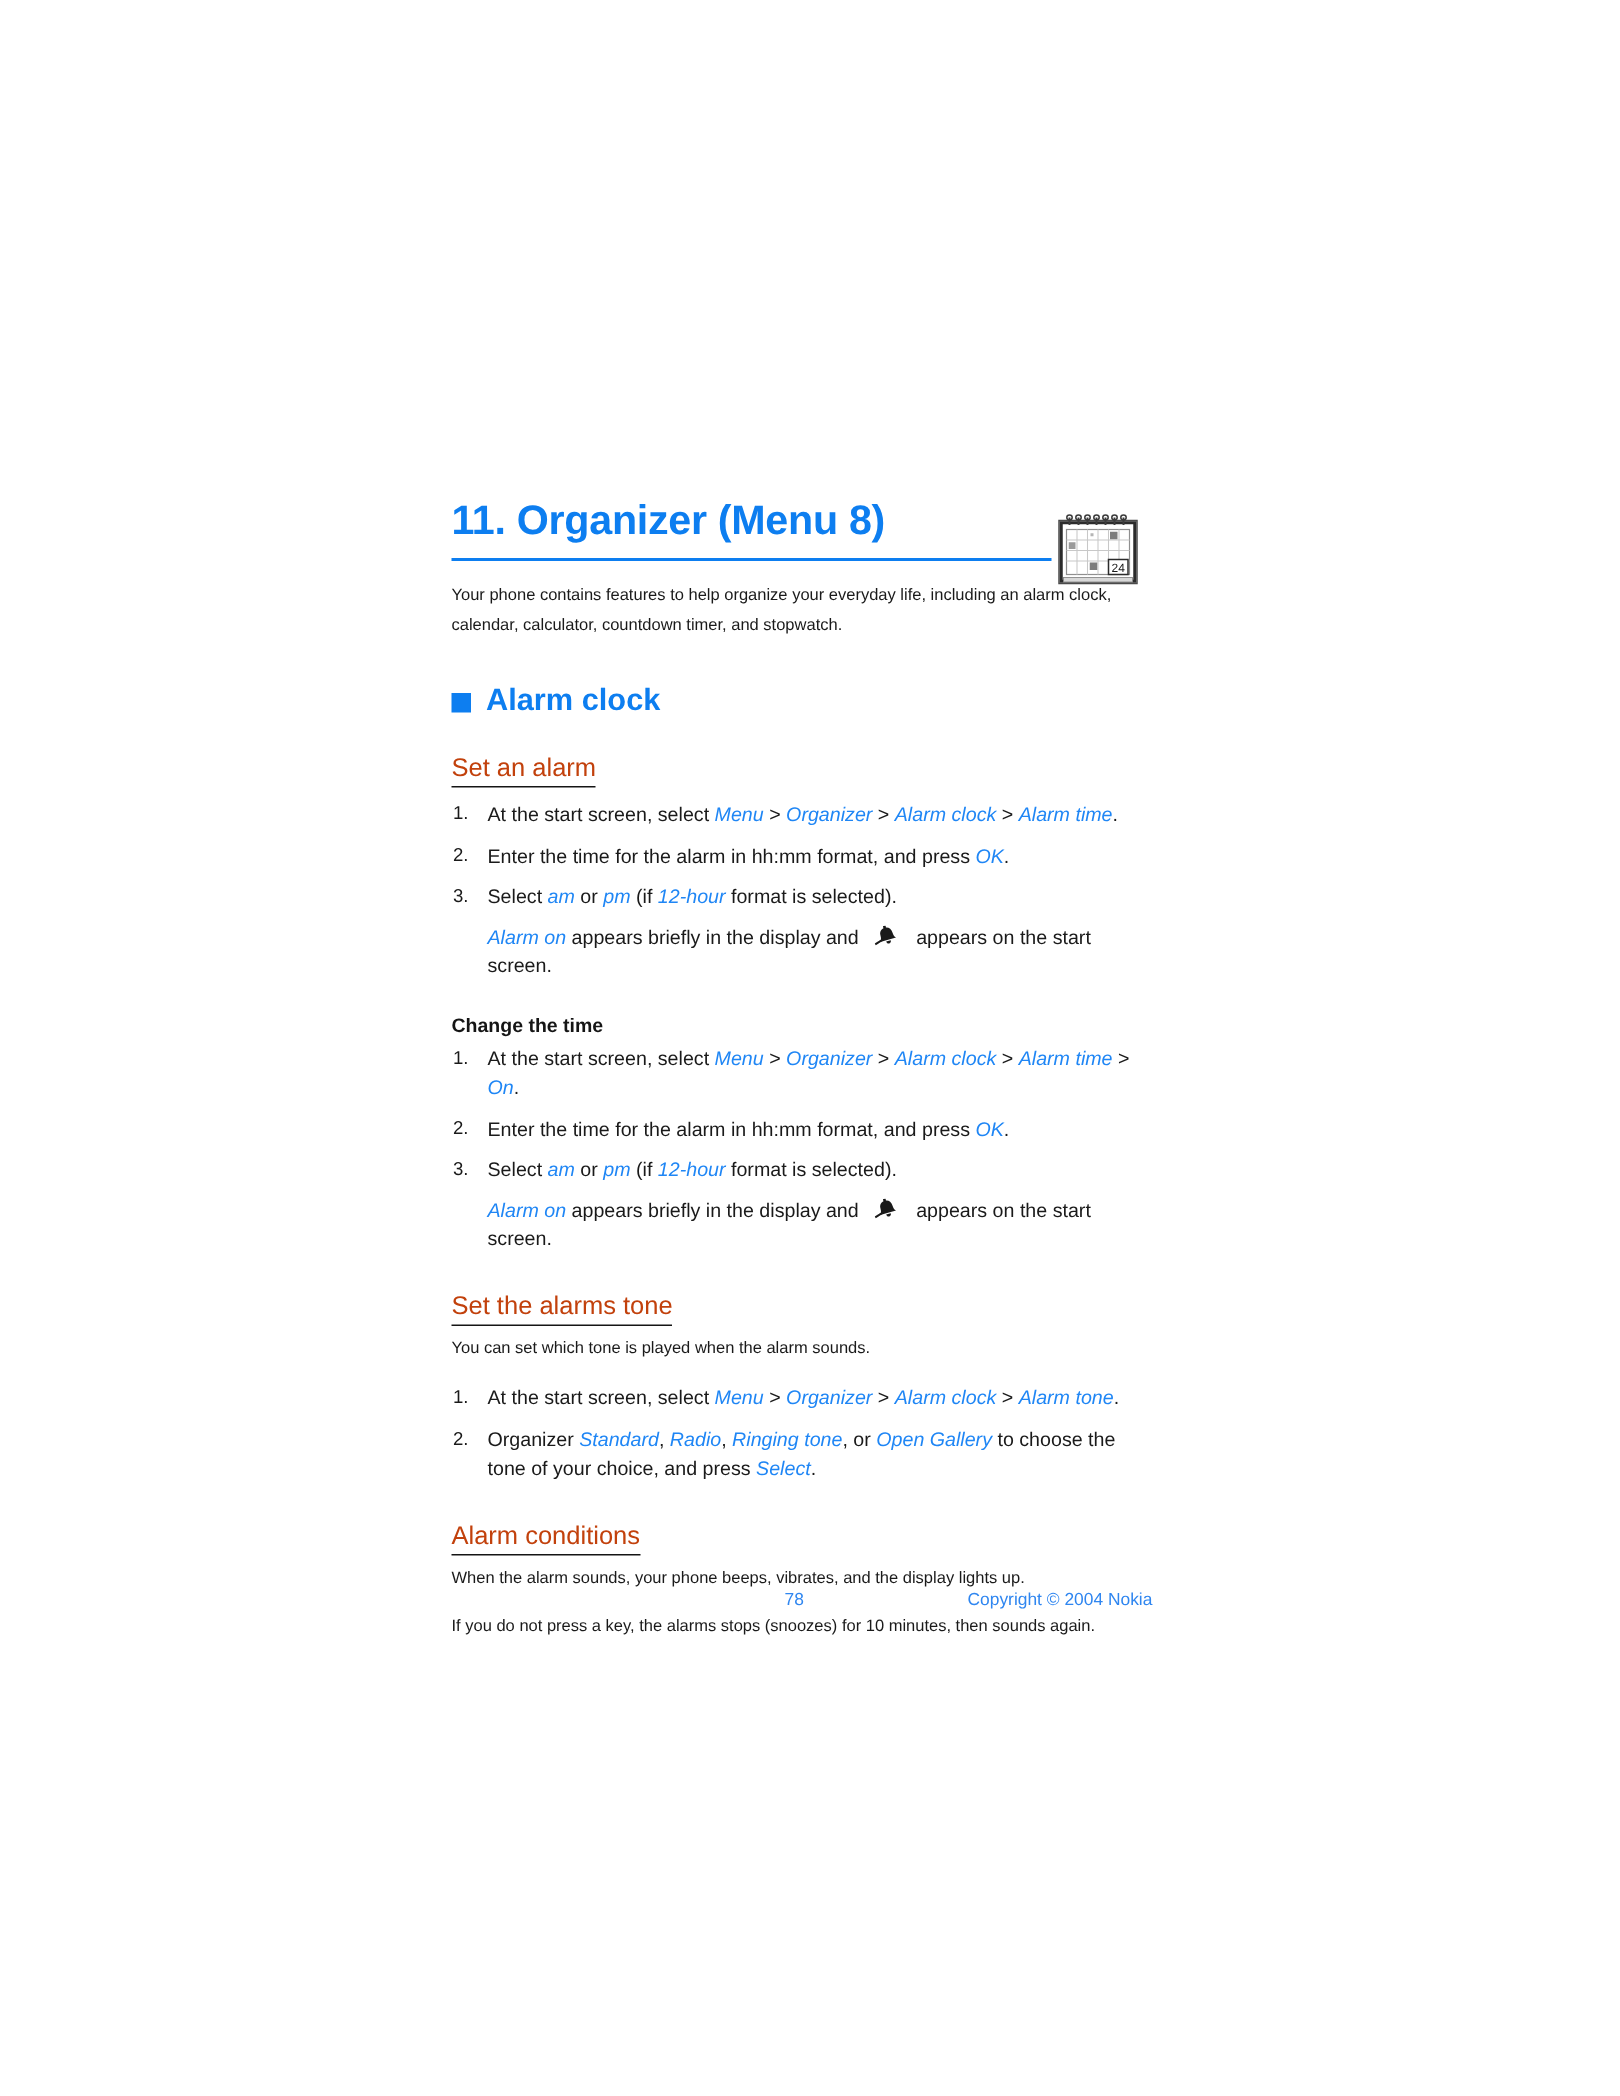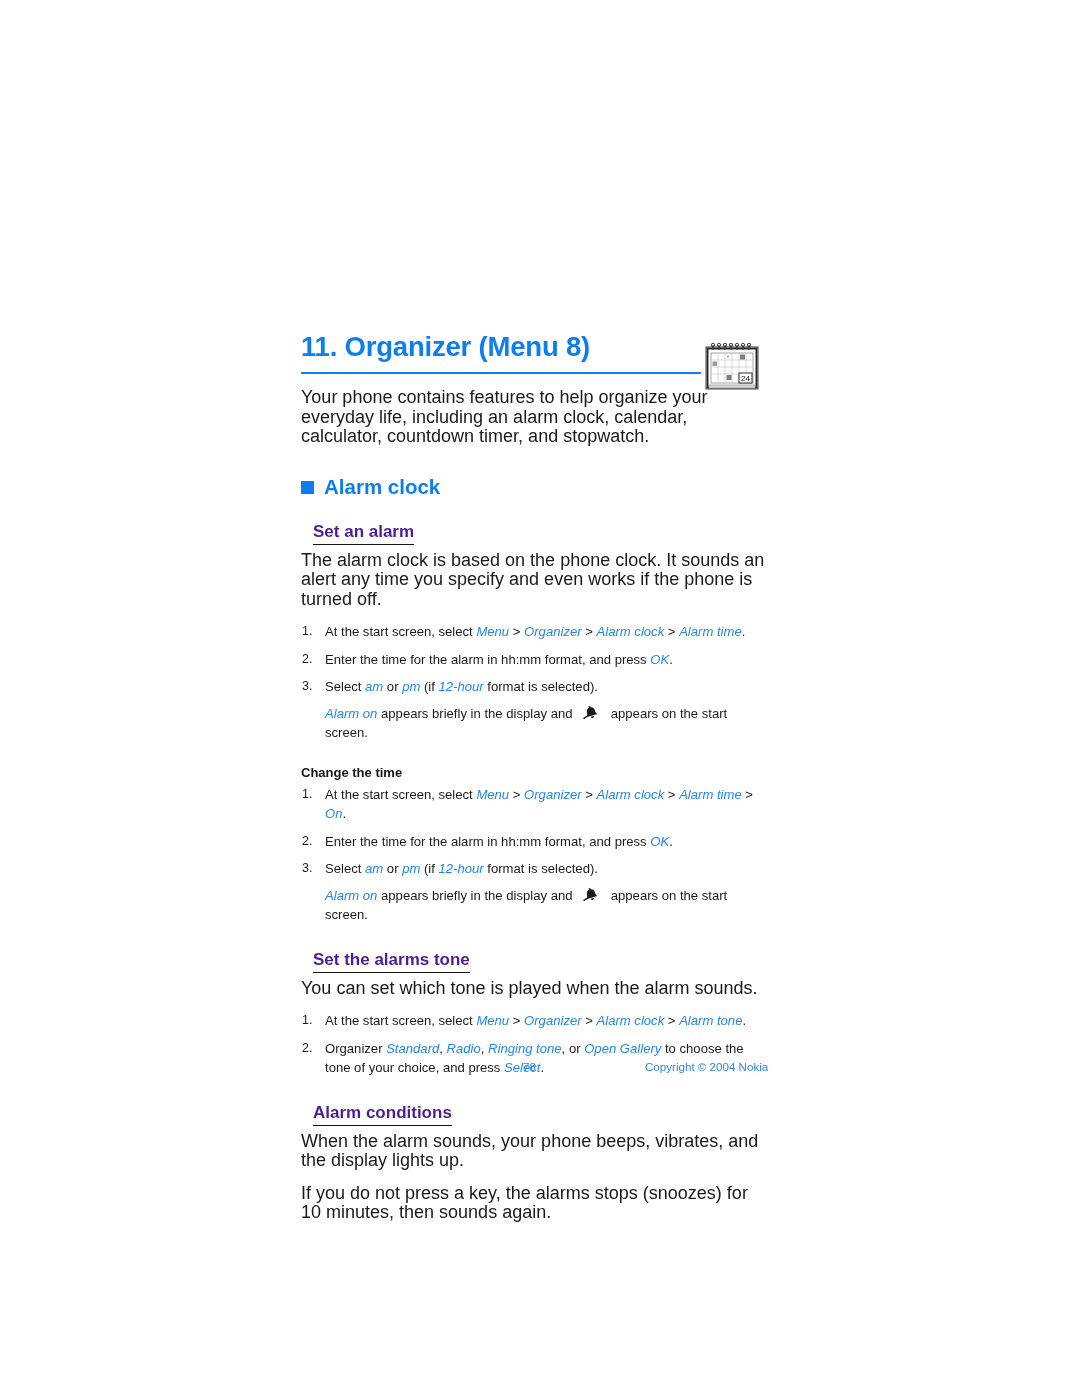--- a/index.html
+++ b/index.html
@@ -54,21 +54,21 @@
   .chapter-icon {
     position: absolute;
     left: 400px;
     top: 12px;
     width: 62px;
     height: 50px;
   }
 
   
   p.body {
-    font-size: 18px;
+    font-size: 11px;
     line-height: 19.5px;
     margin: 0 0 13px 0;
     color: #1a1a1a;
   }
   .intro {
     margin-top: 16px;
   }
 
   
   .section-head {
@@ -90,23 +90,23 @@
   .section-title {
     font-size: 20.5px;
     font-weight: bold;
     color: #0d7ef0;
     line-height: 24px;
   }
 
   
   h3.sub-u {
     font-size: 17px;
-    font-weight: bold;
-    color: #4c1d95;
-    margin: 16px 0 6px 12px;
+    font-weight: normal;
+    color: #c2410c;
+    margin: 16px 0 6px 0;
     line-height: 21px;
     display: inline-block;
     border-bottom: 1.6px solid #151515;
     padding-bottom: 2px;
   }
   h3.sub-plain {
     font-size: 13px;
     font-weight: bold;
     color: #151515;
     margin: 20px 0 3px 0;
@@ -245,21 +245,20 @@
     <p class="body intro">Your phone contains features to help organize your everyday life, including an alarm clock, calendar, calculator, countdown timer, and stopwatch.</p>
 
     <div class="section-head">
       <span class="sq-bullet"></span>
       <span class="section-title">Alarm clock</span>
     </div>
 
     <div class="subwrap">
       <h3 class="sub-u">Set an alarm</h3>
     </div>
-    <p class="body">The alarm clock is based on the phone clock. It sounds an alert any time you specify and even works if the phone is turned off.</p>
 
     <ol class="steps">
       <li>
         <span class="num">1.</span>
         <span><span>At the start screen, select </span><i class="ui">Menu</i><span class="sep"> &gt; </span><i class="ui">Organizer</i><span class="sep"> &gt; </span><i class="ui">Alarm clock</i><span class="sep"> &gt; </span><i class="ui">Alarm time</i><span>.</span></span>
       </li>
       <li>
         <span class="num">2.</span>
         <span><span>Enter the time for the alarm in hh:mm format, and press </span><i class="ui">OK</i><span>.</span></span>
       </li>

